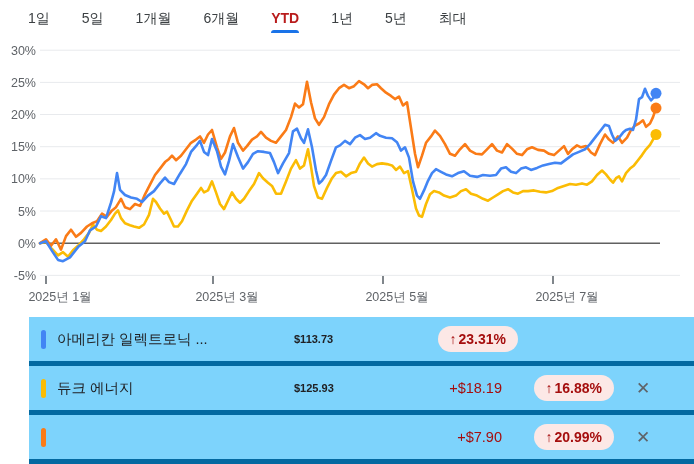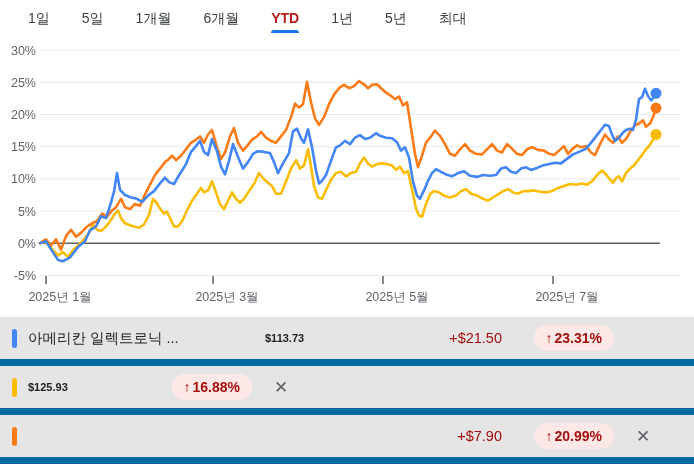--- a/index.html
+++ b/index.html
@@ -23,21 +23,21 @@
     background:#1A73E8;border-radius:3px 3px 0 0;
   }
   
   .chart-wrap{height:268px;}
   svg text{font-family:"Liberation Sans","DejaVu Sans",sans-serif;}
   
   .legend{padding-top:9px;}
   .legend-row{
     height:49px;display:flex;align-items:center;
     padding:0 22px 0 12px;box-sizing:border-box;
-    border-bottom:7px solid #0369a1;cursor:pointer;background:#e5e5e5;
+    border-bottom:5px solid #0369a1;cursor:pointer;background:#7dd3fc;margin-left:29px;
   }
   .marker{width:5px;height:19px;border-radius:2.5px;flex:0 0 auto;margin-right:11px;}
   .sym-name{flex:0 0 237px;font-size:14.5px;color:#202124;
     white-space:nowrap;overflow:hidden;text-overflow:ellipsis;}
   .sym-price{flex:0 0 112px;font-size:11px;font-weight:700;color:#202124;}
   .sym-change{flex:1 1 auto;text-align:right;font-size:14.5px;font-weight:500;color:#A50E0E;}
   .badge-col{flex:0 0 112px;display:flex;justify-content:flex-end;}
   .badge{
     background:#FCE8E6;color:#A50E0E;font-weight:700;font-size:14px;
     border-radius:14px;padding:5px 12px;white-space:nowrap;display:inline-flex;gap:2px;
@@ -97,34 +97,35 @@
       <circle cx="656" cy="108.1" r="5.5" fill="#FA7B17"></circle>
       <circle cx="656" cy="93.3" r="5.5" fill="#4285F4"></circle>
     </svg>
 </div>
 
 <div class="legend">
     <div class="legend-row">
     <div class="marker" style="background: rgb(66, 133, 244);"></div>
     <div class="sym-name">아메리칸 일렉트로닉 ...</div>
     <div class="sym-price">$113.73</div>
-    <div class="sym-change">+$21.50</div>
     <div class="badge-col">
       <span class="badge">
         <span>↑</span>
           <span>23.31%</span>
       </span>
     </div>
     <div class="close-col">
       <span class="close-btn hidden">✕</span>
     </div>
   </div>
     <div class="legend-row">
     <div class="marker" style="background: rgb(251, 188, 4);"></div>
+    <div class="sym-name">듀크 에너지</div>
     <div class="sym-price">$125.93</div>
+    <div class="sym-change">+$18.19</div>
     <div class="badge-col">
       <span class="badge">
         <span>↑</span>
           <span>16.88%</span>
       </span>
     </div>
     <div class="close-col">
       <span class="close-btn">✕</span>
     </div>
   </div>

